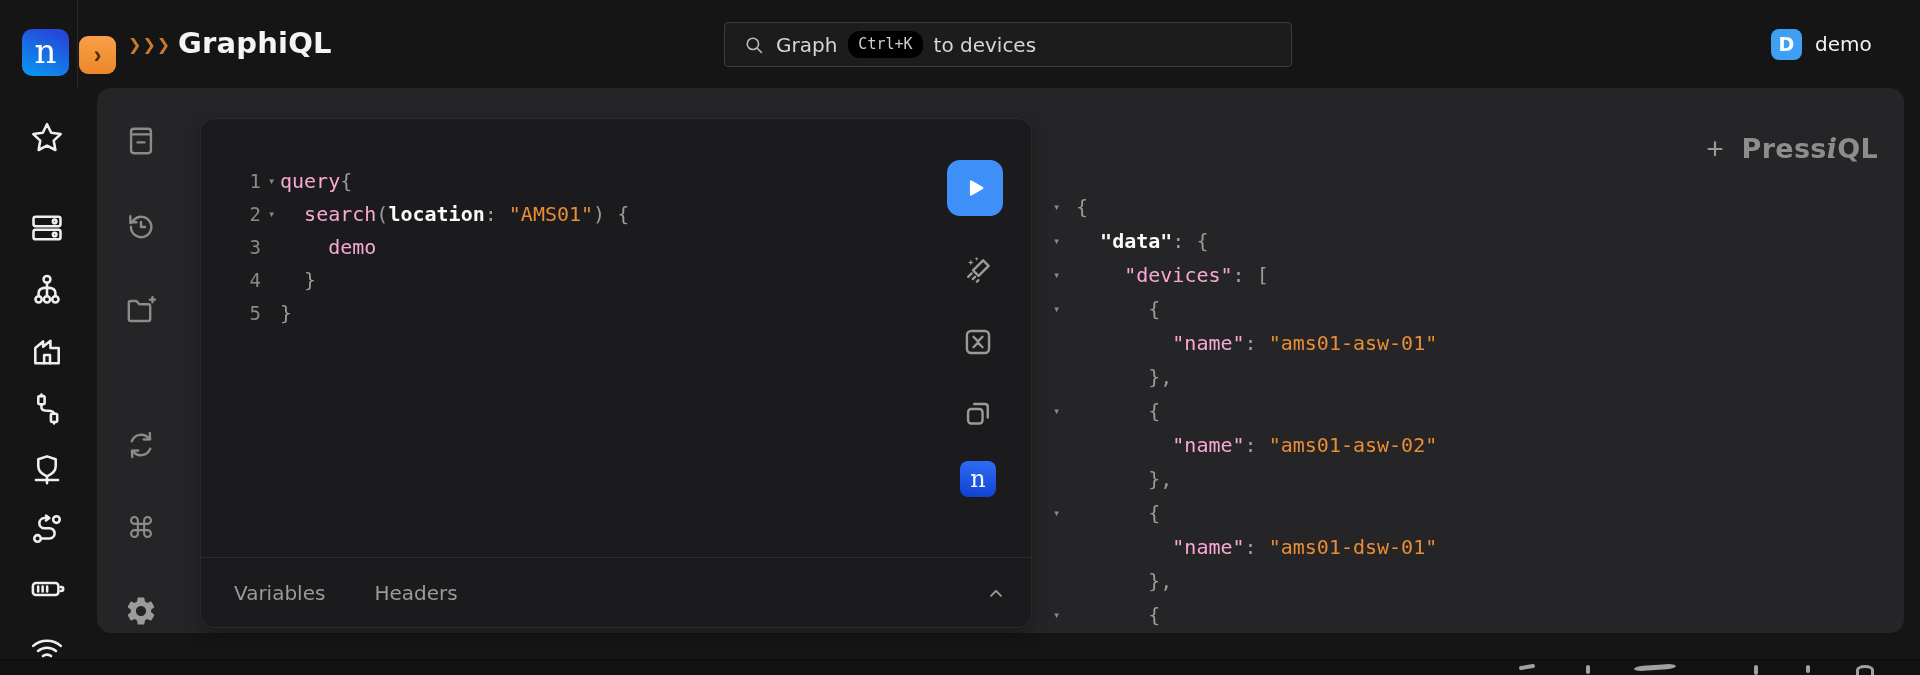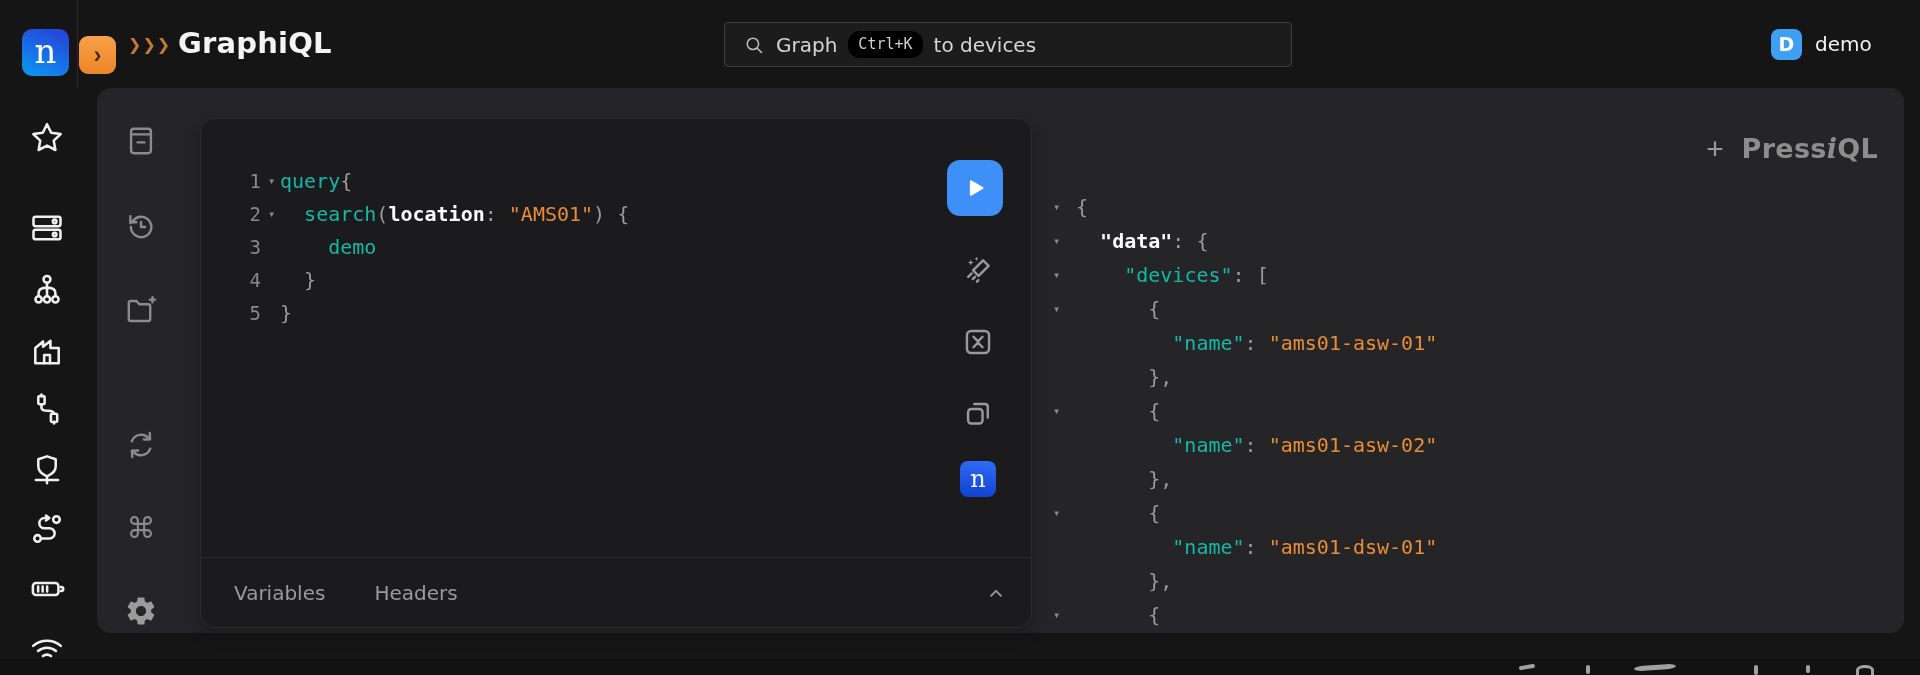--- a/index.html
+++ b/index.html
@@ -44,21 +44,21 @@
   .gql-logo{position:absolute;right:26px;top:45px;font-size:27px;font-weight:700;color:#8d8d8d;letter-spacing:.3px;}
   .gql-logo i{font-family:"DejaVu Serif","Liberation Serif",serif;font-style:italic;font-weight:700;}
 
   
   .editor-panel{position:absolute;left:103px;top:30px;width:832px;height:510px;box-sizing:border-box;background:#1b1b1d;border:1px solid #2c2c2e;border-radius:14px;box-shadow:0 6px 16px rgba(0,0,0,.28);}
   .code{position:absolute;left:0;top:0;right:90px;padding-top:46px;font-family:"DejaVu Sans Mono","Liberation Mono",monospace;font-size:20px;cursor:text;}
   .cl{display:flex;height:33px;line-height:33px;}
   .ln{width:60px;text-align:right;color:#8a8a8a;font-size:19px;}
   .fold{width:17px;margin-left:2px;text-align:center;font-size:12px;color:#8a8a8a;cursor:pointer;}
   .src{white-space:pre;margin:0;}
-  .kw{color:#14b8a6;}
+  .kw{color:#f9a8d4;}
   .attr{color:#fafafa;font-weight:700;}
   .str{color:#e98d36;}
   .p{color:#9b9b9b;}
 
   .tb{position:absolute;background:none;border:none;padding:0;width:34px;height:34px;color:#9a9a9a;cursor:pointer;}
   .tb .svg{width:34px;height:34px;}
   .tb.primary{left:746px;top:41px;width:56px;height:56px;border-radius:13px;background:#3e8ff7;display:flex;align-items:center;justify-content:center;}
   .tb.primary .svg{width:28px;height:28px;}
   .tb.b1{left:760px;top:135px}.tb.b2{left:760px;top:206px}.tb.b3{left:760px;top:277px}
   .tb.brand{left:759px;top:342px;width:36px;height:36px;border-radius:8px;background:linear-gradient(185deg,#2f6df5,#0f41cf);

